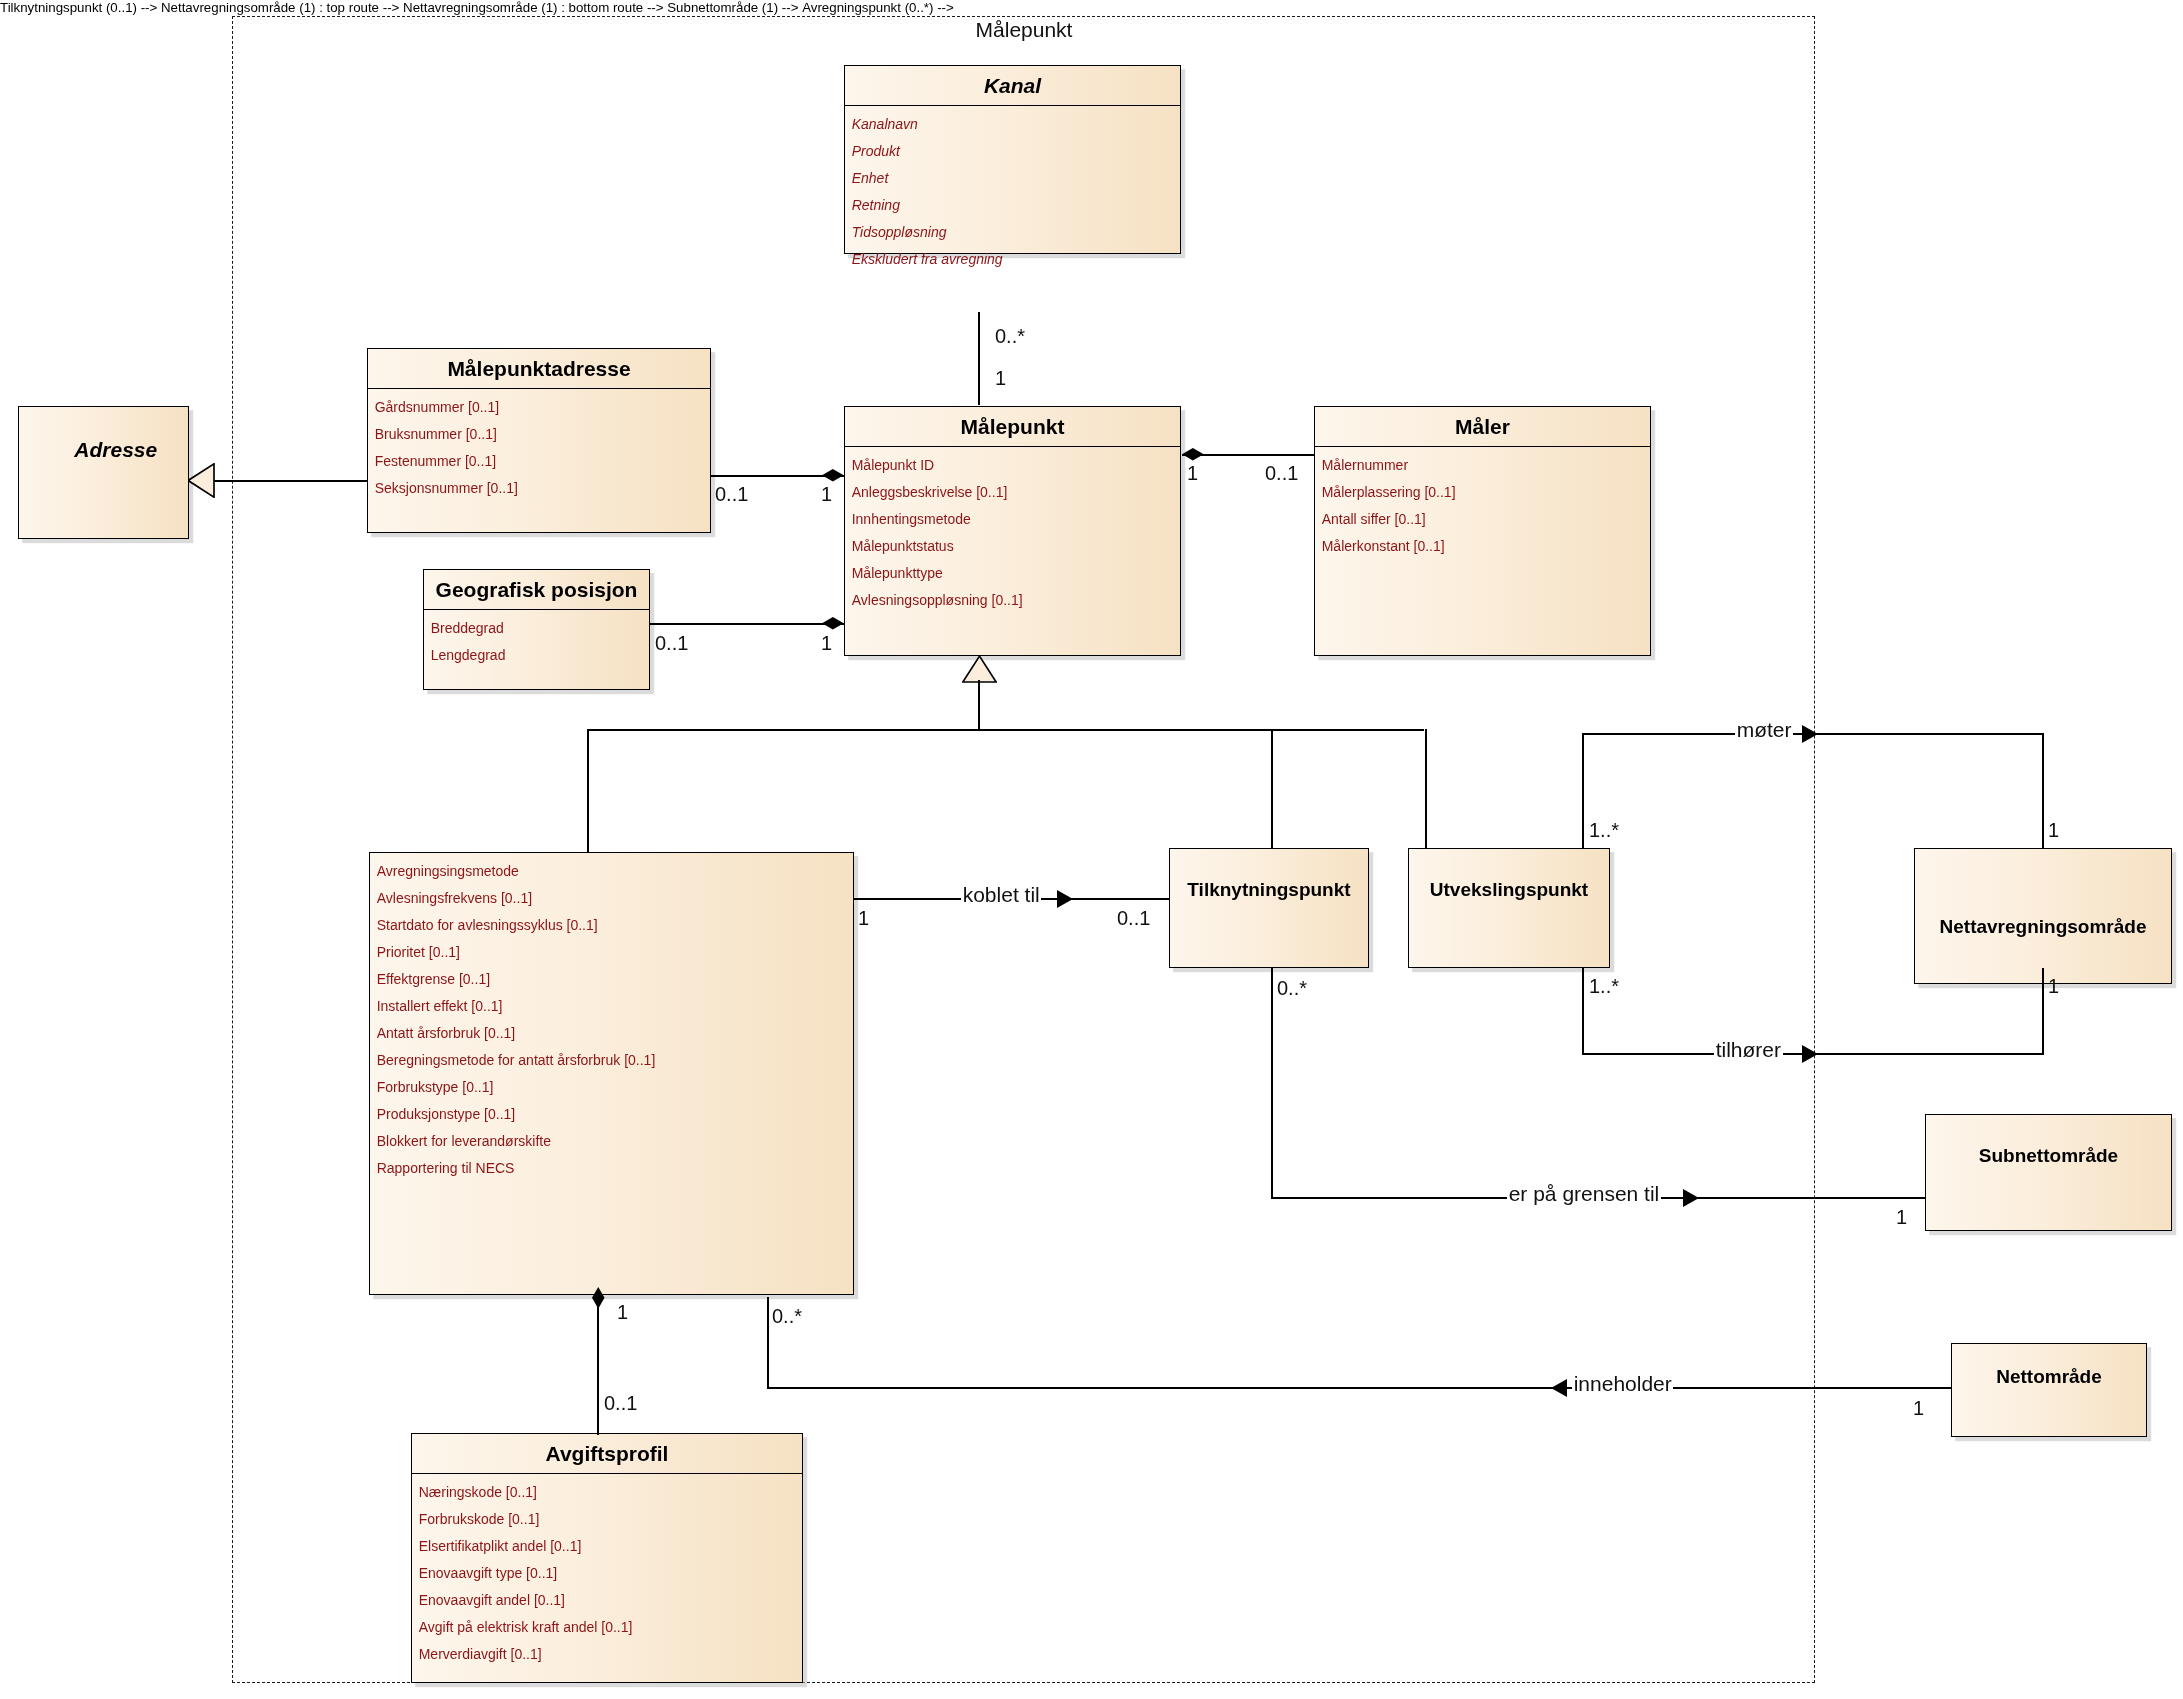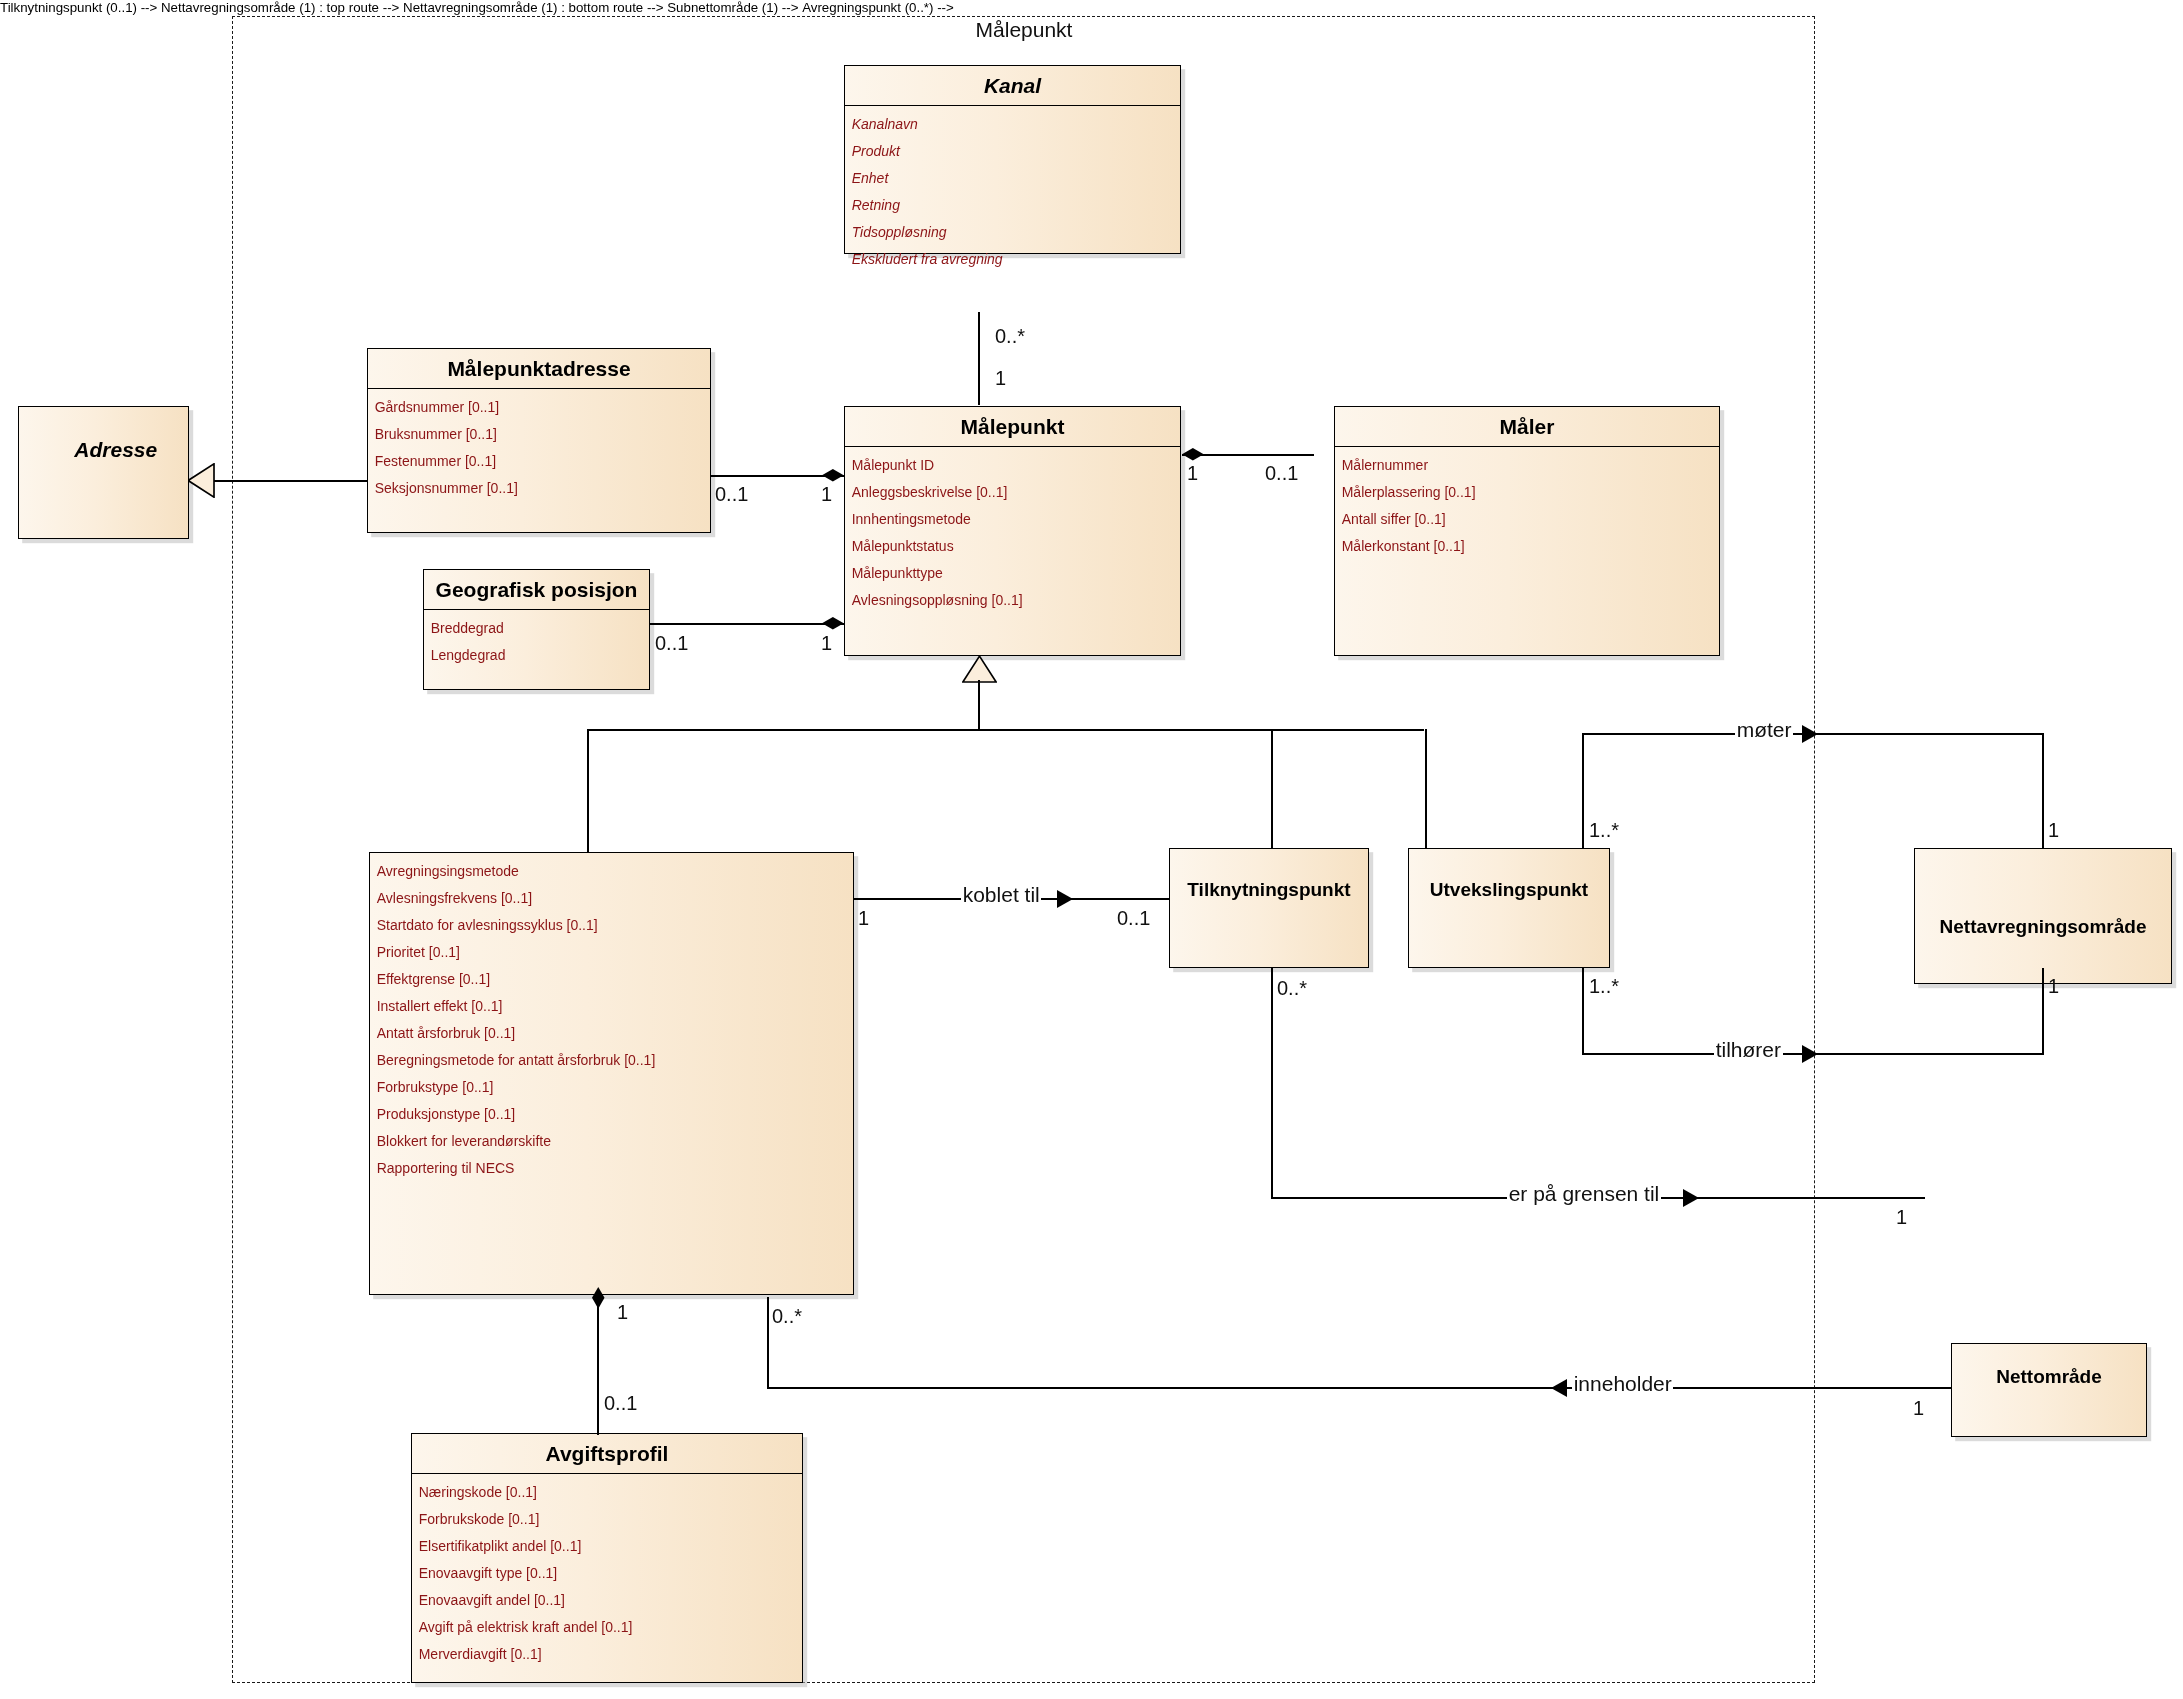--- a/index.html
+++ b/index.html
@@ -155,21 +155,21 @@
       <div class="attr">Målepunkt ID</div>
       <div class="attr">Anleggsbeskrivelse [0..1]</div>
       <div class="attr">Innhentingsmetode</div>
       <div class="attr">Målepunktstatus</div>
       <div class="attr">Målepunkttype</div>
       <div class="attr">Avlesningsoppløsning [0..1]</div>
     </div>
   </div>
 
   
-  <div class="uml-class has-attrs" style="left:1314px;top:406px;width:386px;height:250px;margin-left:20px;">
+  <div class="uml-class has-attrs" style="left:1314px;top:406px;width:337px;height:250px;">
     <div class="cls-title">Måler</div>
     <div class="cls-attrs">
       <div class="attr">Målernummer</div>
       <div class="attr">Målerplassering [0..1]</div>
       <div class="attr">Antall siffer [0..1]</div>
       <div class="attr">Målerkonstant [0..1]</div>
     </div>
   </div>
 
   
@@ -208,20 +208,23 @@
   <div class="uml-class title-only" style="left:1408px;top:848px;width:202px;height:120px;">
     <div class="cls-title" style="padding-top:30px;font-size:19px;">Utvekslingspunkt</div>
   </div>
 
   
   <div class="uml-class title-only" style="left:1914px;top:848px;width:258px;height:136px;align-items:center;">
     <div class="cls-title" style="padding-top:30px;font-size:19px;">Nettavregningsområde</div>
   </div>
 
   
+  <div class="uml-class title-only" style="left:1925px;top:1114px;width:247px;height:117px;">
+    <div class="cls-title" style="padding-top:30px;font-size:19px;">Subnettområde</div>
+  </div>
 
   
   <div class="uml-class title-only" style="left:1951px;top:1343px;width:196px;height:94px;">
     <div class="cls-title" style="padding-top:21.7px;font-size:19px;">Nettområde</div>
   </div>
 
   
   <div class="uml-class has-attrs" style="left:411px;top:1433px;width:392px;height:250px;">
     <div class="cls-title">Avgiftsprofil</div>
     <div class="cls-attrs">

